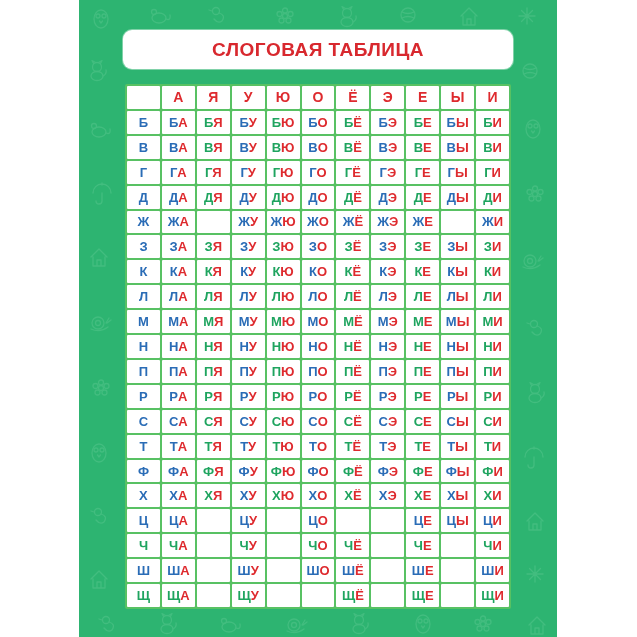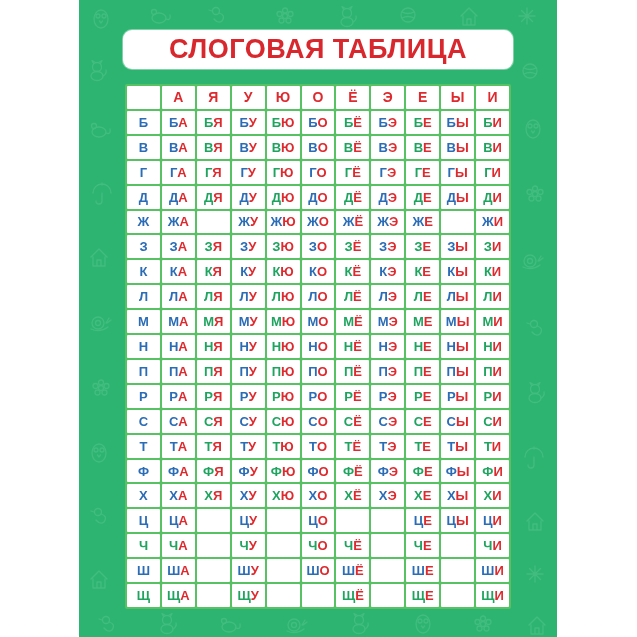--- a/index.html
+++ b/index.html
@@ -15,21 +15,21 @@
   .doodles{position:absolute;left:0;top:0;width:478px;height:637px;}
   .doodles use, .doodles g{stroke:var(--doodle-green,#74d1a0);fill:none;
     stroke-width:1.3;stroke-linecap:round;stroke-linejoin:round;opacity:.55;}
   .title-box{
     position:absolute;left:44px;top:30px;width:390px;height:39px;
     background:#ffffff;border-radius:9px;
     display:flex;align-items:center;justify-content:center;
     box-shadow:0 0 0 1px rgba(255,255,255,.4);
   }
   .title-box h1{
-    margin:0;font-size:27px;font-weight:bold;letter-spacing:.5px;
+    margin:0;font-size:19px;font-weight:bold;letter-spacing:.5px;
     color:var(--title-red,#d8282e);white-space:nowrap;
   }
   .syl-table{
     position:absolute;left:46px;top:84px;width:386px;height:525px;
     display:grid;grid-template-columns:repeat(11,1fr);
     grid-template-rows:repeat(21,1fr);
     background:var(--cell-border,#58c163);
     gap:2px;padding:2px;box-sizing:border-box;border-radius:2px;
   }
   .cell{

